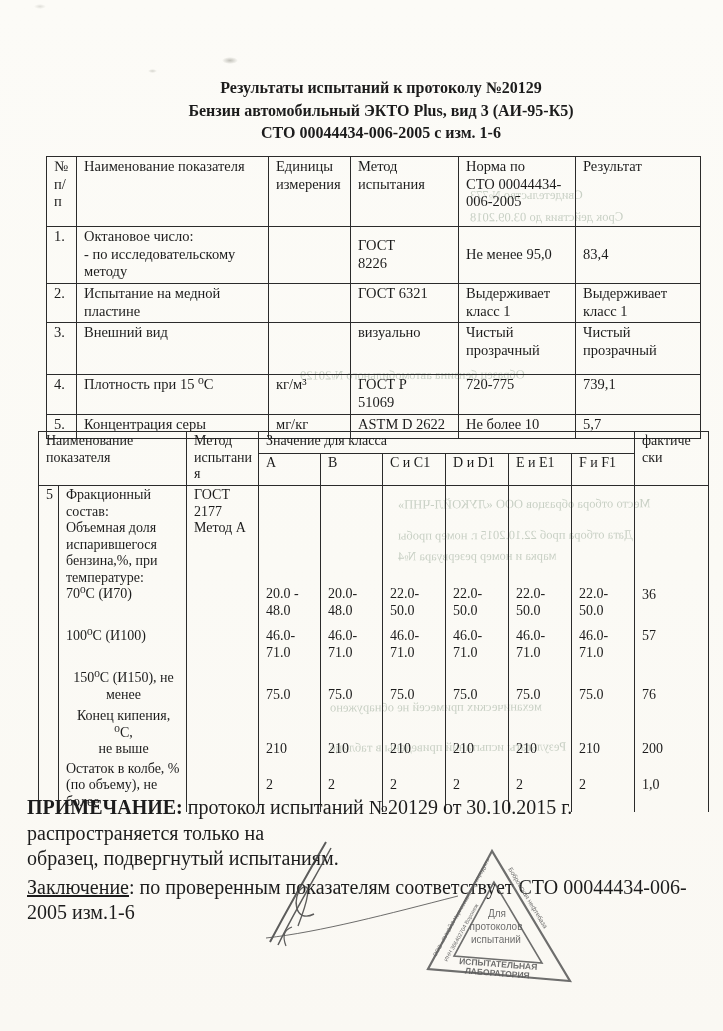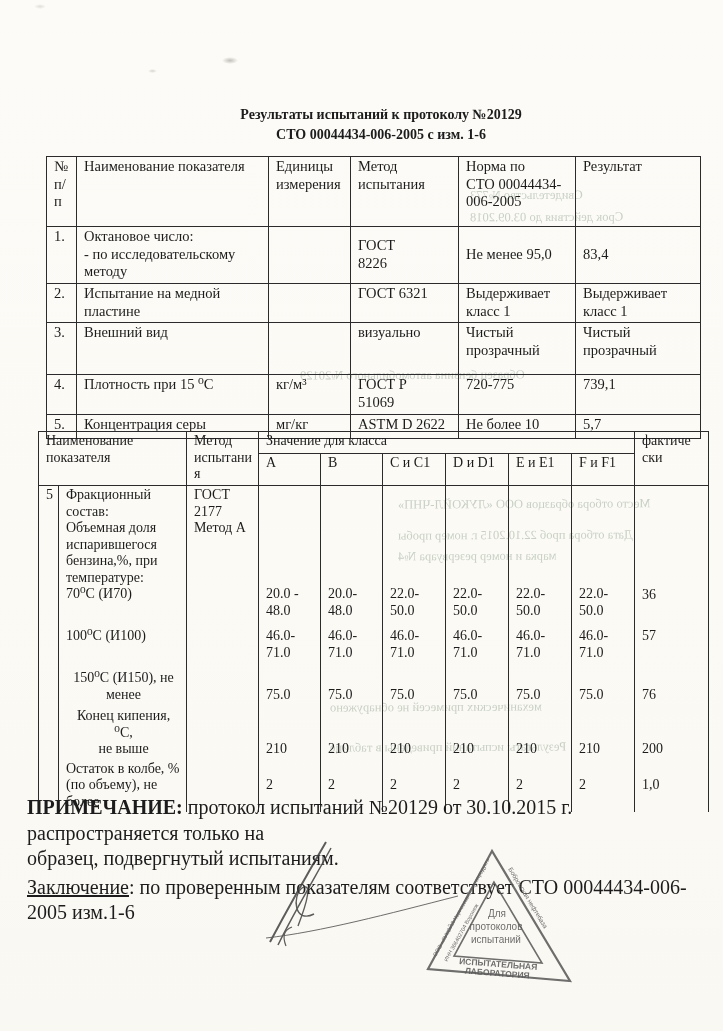--- a/index.html
+++ b/index.html
@@ -1,22 +1,22 @@
 <!DOCTYPE html>
 <html><head>
 <meta charset="utf-8">
 <style>
   html,body{margin:0;padding:0;background:#e9e9e6;}
   #page{
     position:relative;width:723px;height:1031px;margin:0 auto;
     background:linear-gradient(180deg,#fcfbf7 0%,#fbfaf5 55%,#faf8f3 100%);
     font-family:"Liberation Serif","DejaVu Serif",serif;color:#1c1c1c;overflow:hidden;
   }
-  .title{position:absolute;top:105px;left:101px;width:560px;text-align:center;
-    font-weight:bold;font-size:14px;line-height:1.42;}
+  .title{position:absolute;top:77px;left:101px;width:560px;text-align:center;
+    font-weight:bold;font-size:16px;line-height:1.42;}
   table{position:absolute;border-collapse:collapse;table-layout:fixed;background:transparent;}
   td,th{border:1.5px solid #2b2b2b;font-size:14.5px;font-weight:normal;text-align:left;
     vertical-align:top;padding:1px 5px 2px 7px;white-space:pre-line;line-height:1.22;overflow:hidden;}
   #t1{left:46px;top:156px;width:654px;}
   #t2{left:38px;top:431px;width:670px;}
   #t2 td,#t2 th{font-size:14px;line-height:1.18;margin-left:28px;}
   #t2 tbody td{border-top:0;border-bottom:0;}
   .vb{vertical-align:bottom;}
   .vm{vertical-align:middle;}
   .fpad{padding-bottom:18px;}
@@ -48,20 +48,21 @@
   <span class="ghost" style="left:398px;top:549px;">марка и номер резервуара №4</span>
   <span class="ghost" style="left:330px;top:700px;">механических примесей не обнаружено</span>
   <span class="ghost" style="left:330px;top:740px;">Результаты испытаний приведены в таблице</span>
 
   <div class="smudge" style="left:222px;top:57px;width:16px;height:7px;background:radial-gradient(closest-side,#99998f,transparent);opacity:.6;"></div>
   <div class="smudge" style="left:148px;top:69px;width:9px;height:4px;background:radial-gradient(closest-side,#a5a59a,transparent);opacity:.45;"></div>
   <div class="smudge" style="left:34px;top:4px;width:12px;height:5px;background:radial-gradient(closest-side,#aaaaa0,transparent);opacity:.35;"></div>
 
   <div class="title">
     <div>Результаты испытаний к протоколу №20129</div>
+    <div>Бензин автомобильный ЭКТО Plus, вид 3 (АИ-95-К5)</div>
     <div>СТО 00044434-006-2005 с изм. 1-6</div>
   </div>
 
   <table id="t1">
     <colgroup>
         <col style="width:30px">
         <col style="width:192px">
         <col style="width:82px">
         <col style="width:108px">
         <col style="width:117px">

